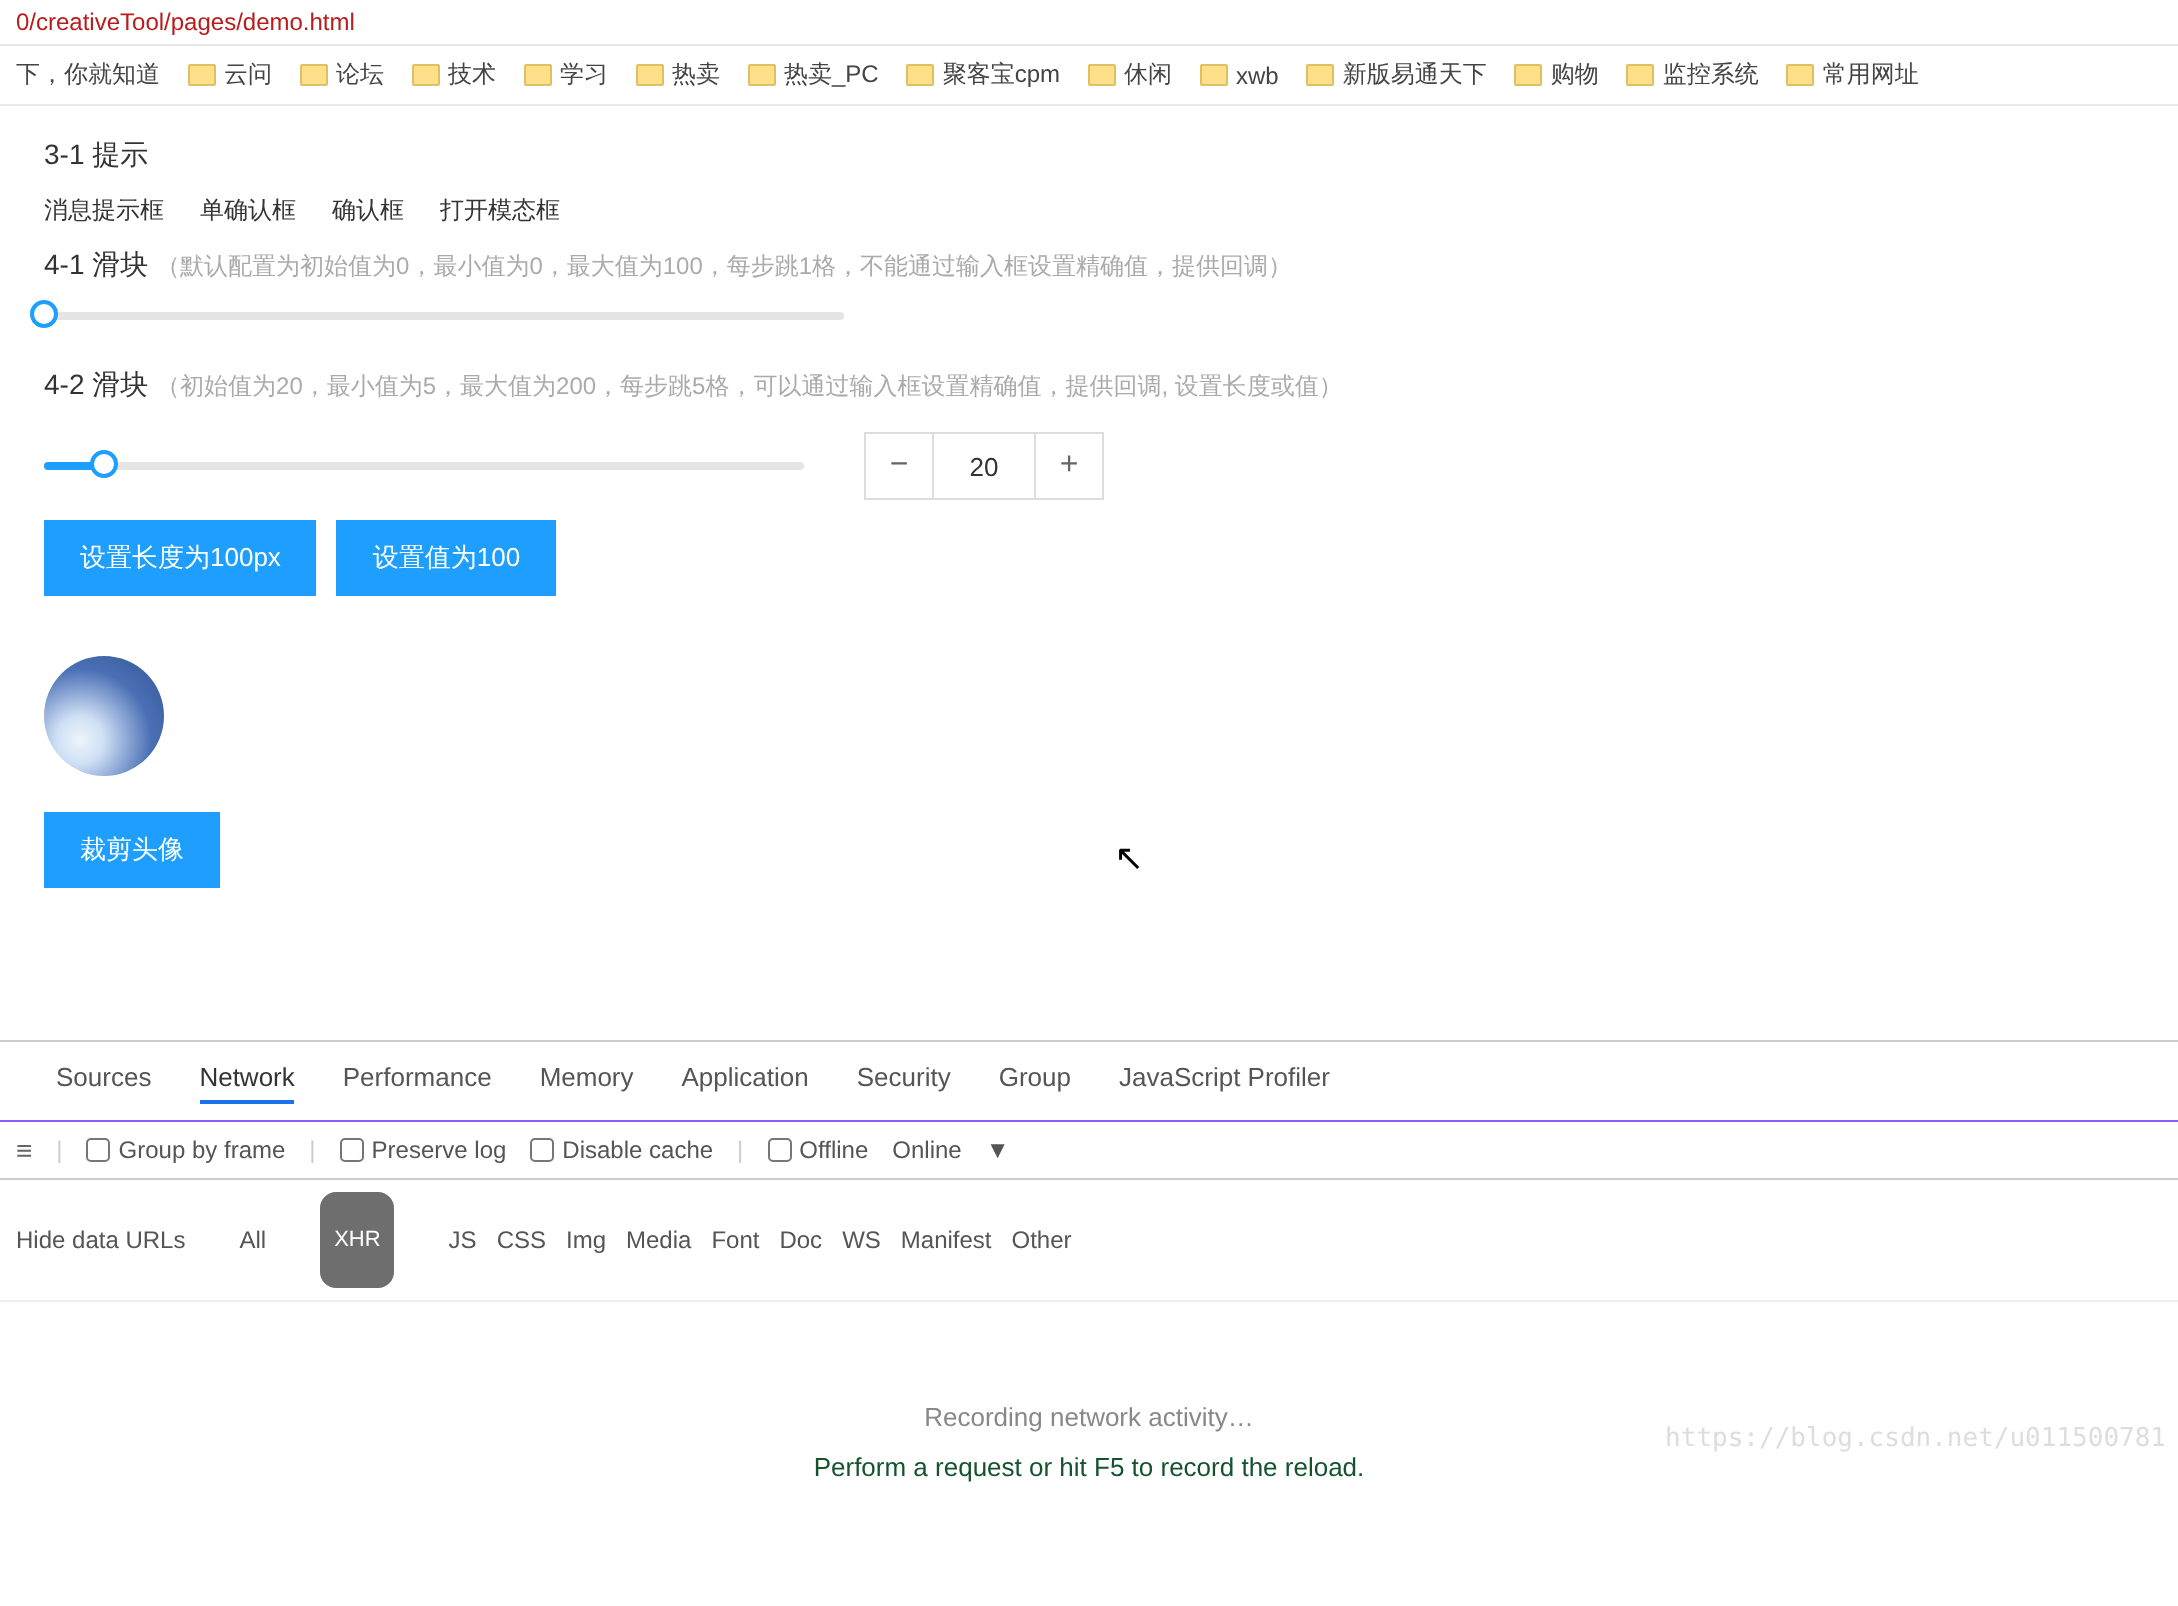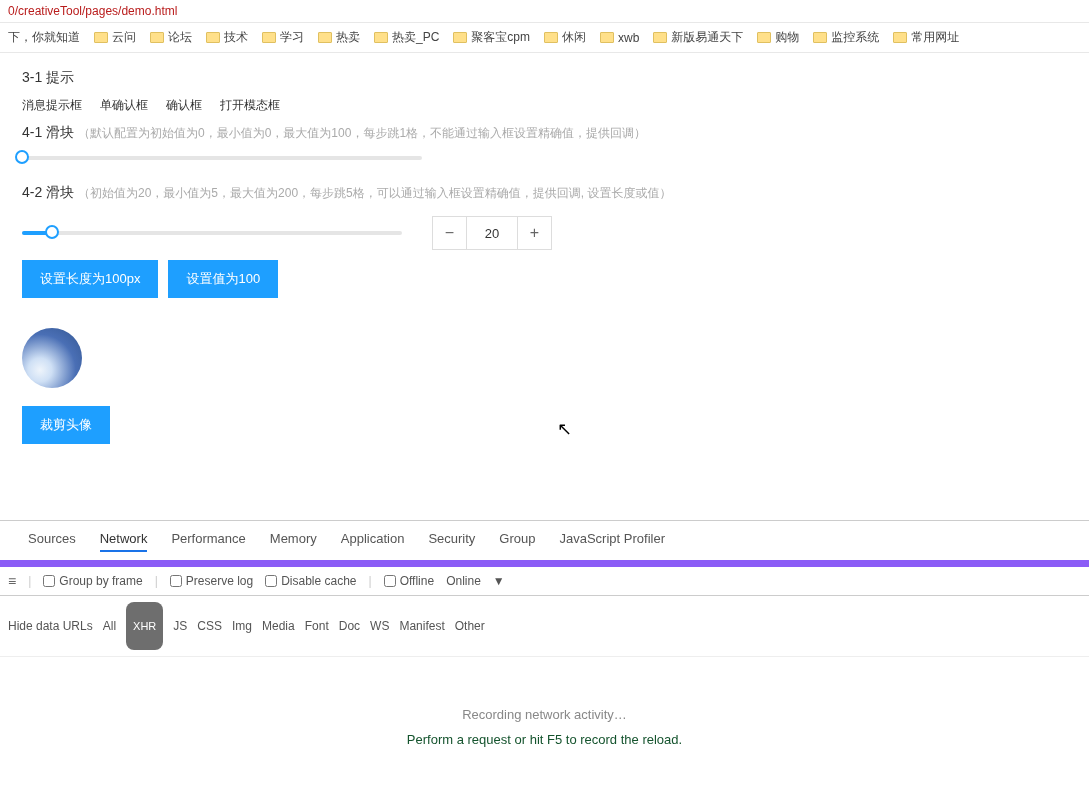--- a/index.html
+++ b/index.html
@@ -21,29 +21,29 @@
 .stepper { display: flex; align-items: center; border: 1px solid #ddd; height: 34px; }
 .step-btn { width: 34px; height: 100%; background: #fff; border: none; color: #666; font-size: 16px; cursor: pointer; display: flex; align-items: center; justify-content: center; }
 .step-btn:first-child { border-right: 1px solid #ddd; }
 .step-btn:last-child { border-left: 1px solid #ddd; }
 .step-val { width: 50px; text-align: center; color: #333; font-size: 13px; }
 .btn-row { display: flex; gap: 10px; margin-bottom: 30px; }
 .btn-blue { background: #1e9fff; color: #fff; border: none; padding: 0 18px; height: 38px; font-size: 13px; cursor: pointer; }
 .avatar { width: 60px; height: 60px; border-radius: 50%; background: radial-gradient(circle at 30% 70%, #eef4fb 0%, #cfe0f5 20%, #4a6fb5 60%, #32558f 100%); margin: 12px 0 18px 0; }
 .gap { height: 60px; }
 .devtools { border-top: 1px solid #ccc; background: #fff; }
-.dt-tabs { display: flex; gap: 24px; padding: 10px 41px 8px 28px; border-bottom: 7px solid #8b5cf6; font-size: 13px; color: #555; }
+.dt-tabs { display: flex; gap: 24px; padding: 10px 41px 8px 28px; border-bottom: 1px solid #8b5cf6; font-size: 13px; color: #555; }
 .dt-tab { cursor: pointer; padding-bottom: 4px; }
 .dt-tab.active { color: #333; border-bottom: 2px solid #1a73e8; }
 .dt-toolbar { display: flex; align-items: center; gap: 12px; padding: 6px 8px; border-bottom: 1px solid #ccc; font-size: 12px; color: #555; }
 .dt-icon { color: #666; cursor: pointer; font-size: 14px; }
 .dt-chk { display: flex; align-items: center; gap: 4px; }
 .dt-chk input { width: 12px; height: 12px; }
 .dt-sep { color: #ccc; }
-.dt-filter { display: flex; align-items: center; gap: 10px; padding: 6px 8px; font-size: 12px; color: #555; border-bottom: 1px solid #eee; }
+.dt-filter { display: flex; align-items: center; gap: 27px; padding: 6px 8px; font-size: 12px; color: #555; border-bottom: 1px solid #eee; }
 .pill { background: #6e6e6e; color: #fff; padding: 18px 7px; border-radius: 8px; font-size: 11px; }
 .dt-empty { text-align: center; color: #888; padding: 50px 0 10px 0; font-size: 13px; }
 .dt-empty2 { text-align: center; color: #14532d; font-size: 13px; }
 .watermark { position: absolute; right: 6px; bottom: 14px; color: #ddd; font-size: 13px; font-family: monospace; }
 .cursor { position: absolute; left: 557px; top: 418px; font-size: 18px; color: #000; pointer-events: none; }
 </style>
 </head>
 <body>
 
 <div class="addr-bar">0/creativeTool/pages/demo.html</div>
@@ -189,15 +189,16 @@
     <span>▼</span>
   </div>
   <div class="dt-filter">
     <span>Hide data URLs</span>
     <span>All</span>
     <span class="pill">XHR</span>
     <span id="ftypes"><span style="margin-right: 10px;">JS</span><span style="margin-right: 10px;">CSS</span><span style="margin-right: 10px;">Img</span><span style="margin-right: 10px;">Media</span><span style="margin-right: 10px;">Font</span><span style="margin-right: 10px;">Doc</span><span style="margin-right: 10px;">WS</span><span style="margin-right: 10px;">Manifest</span><span style="margin-right: 10px;">Other</span></span>
   </div>
   <div class="dt-empty">Recording network activity…</div>
   <div class="dt-empty2">Perform a request or hit F5 to record the reload.</div>
+  <div class="watermark">https://blog.csdn.net/u011500781</div>
 </div>
 
 <div class="cursor">↖</div>
 
 </body></html>

